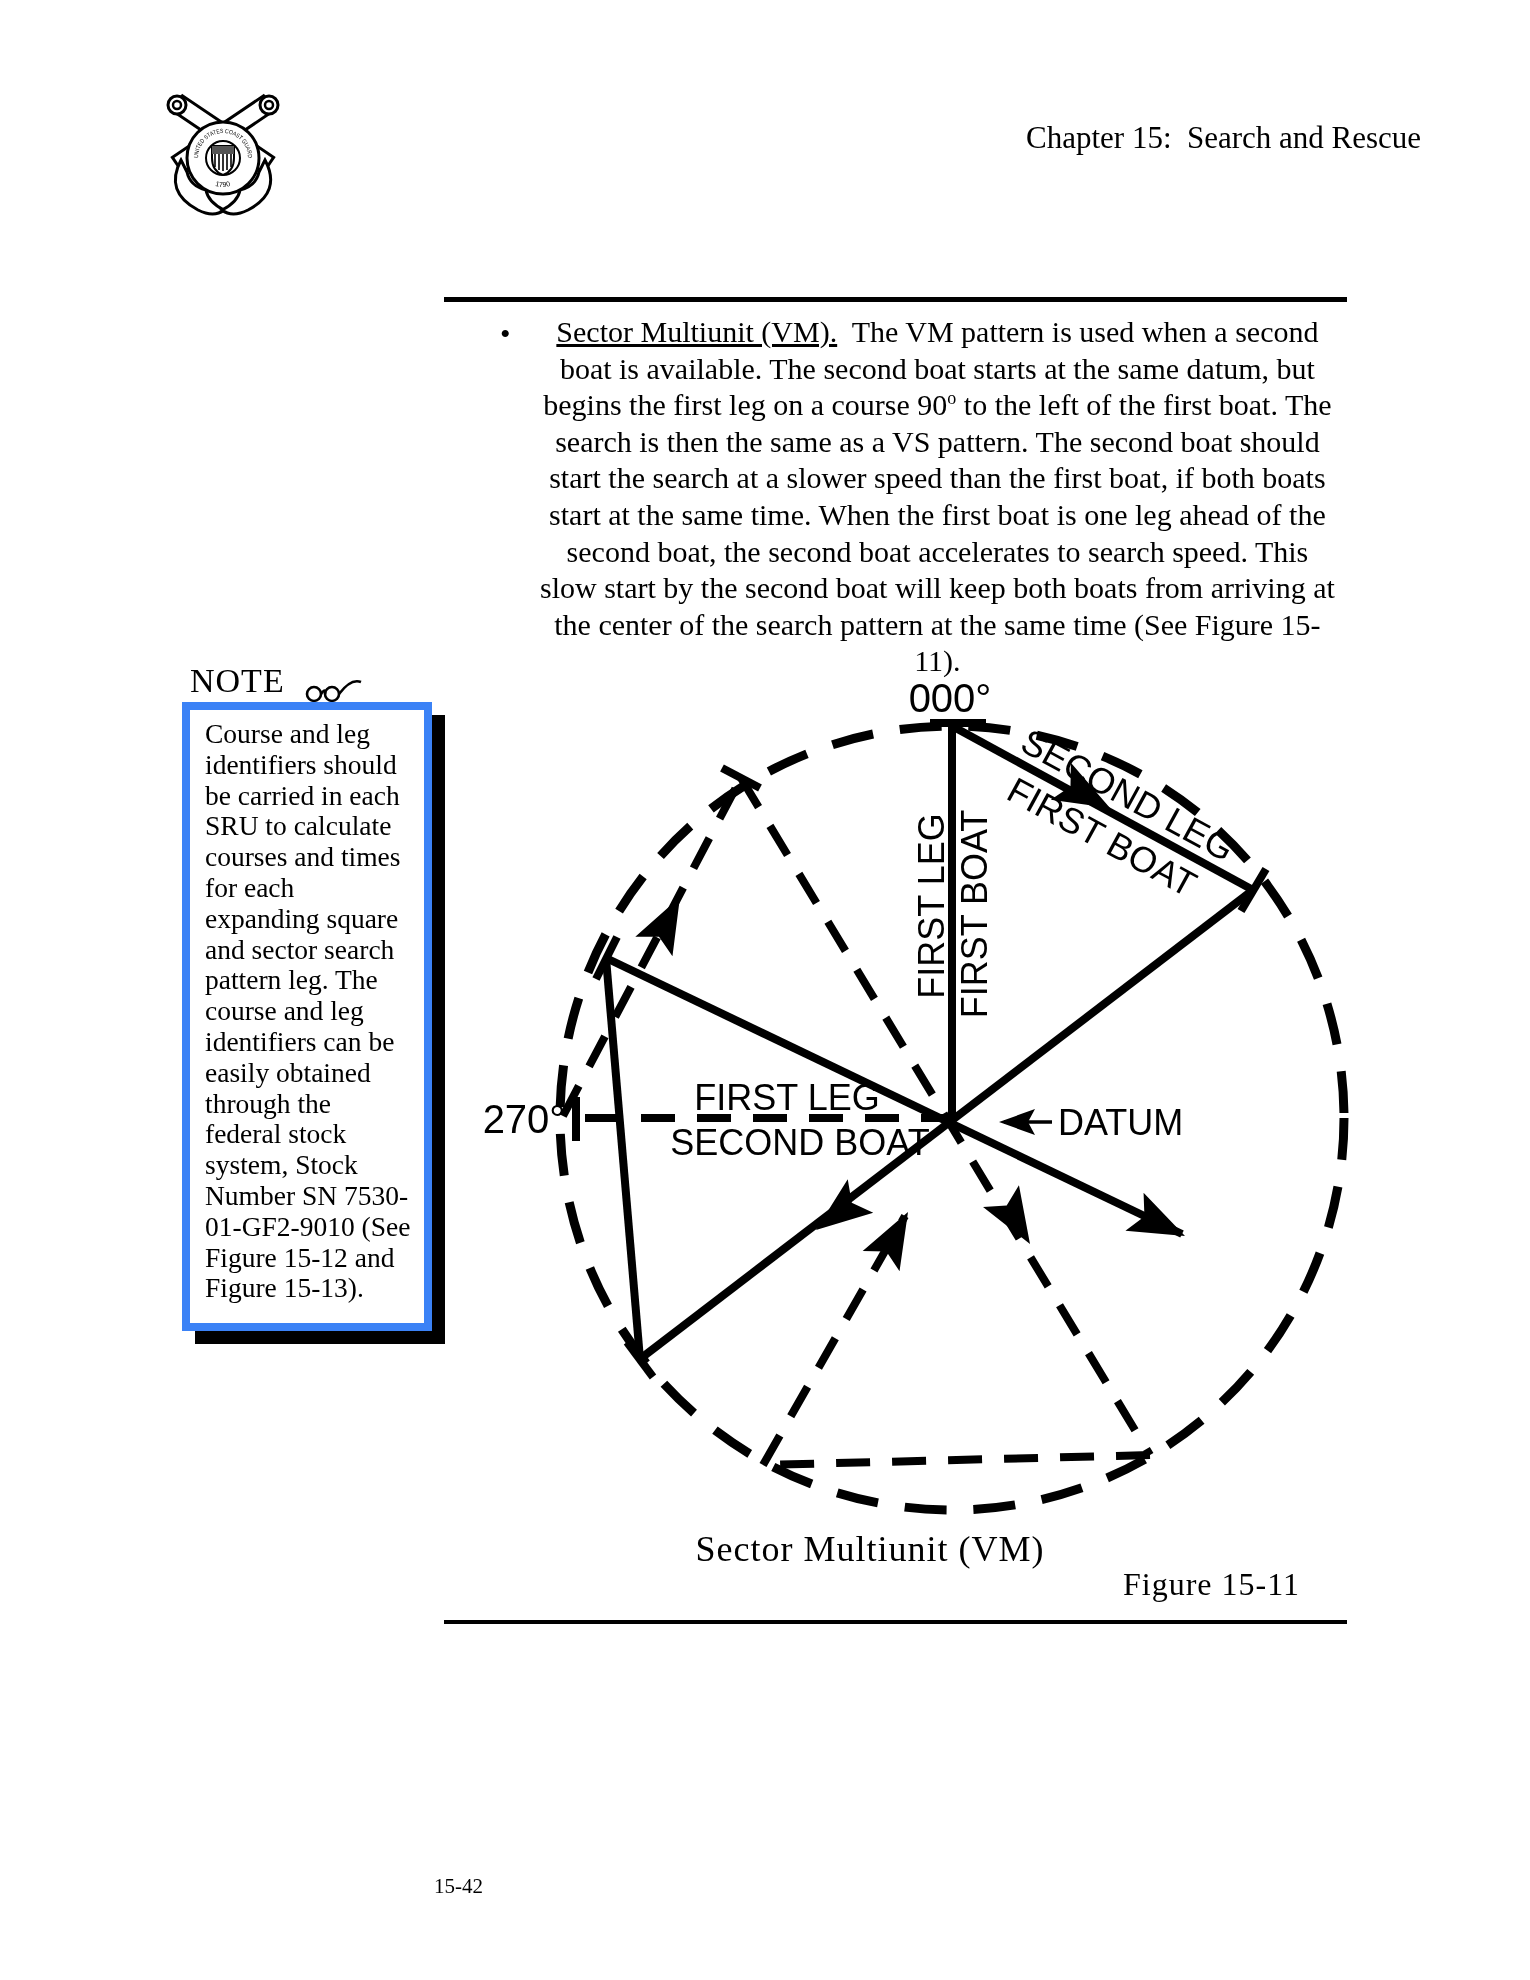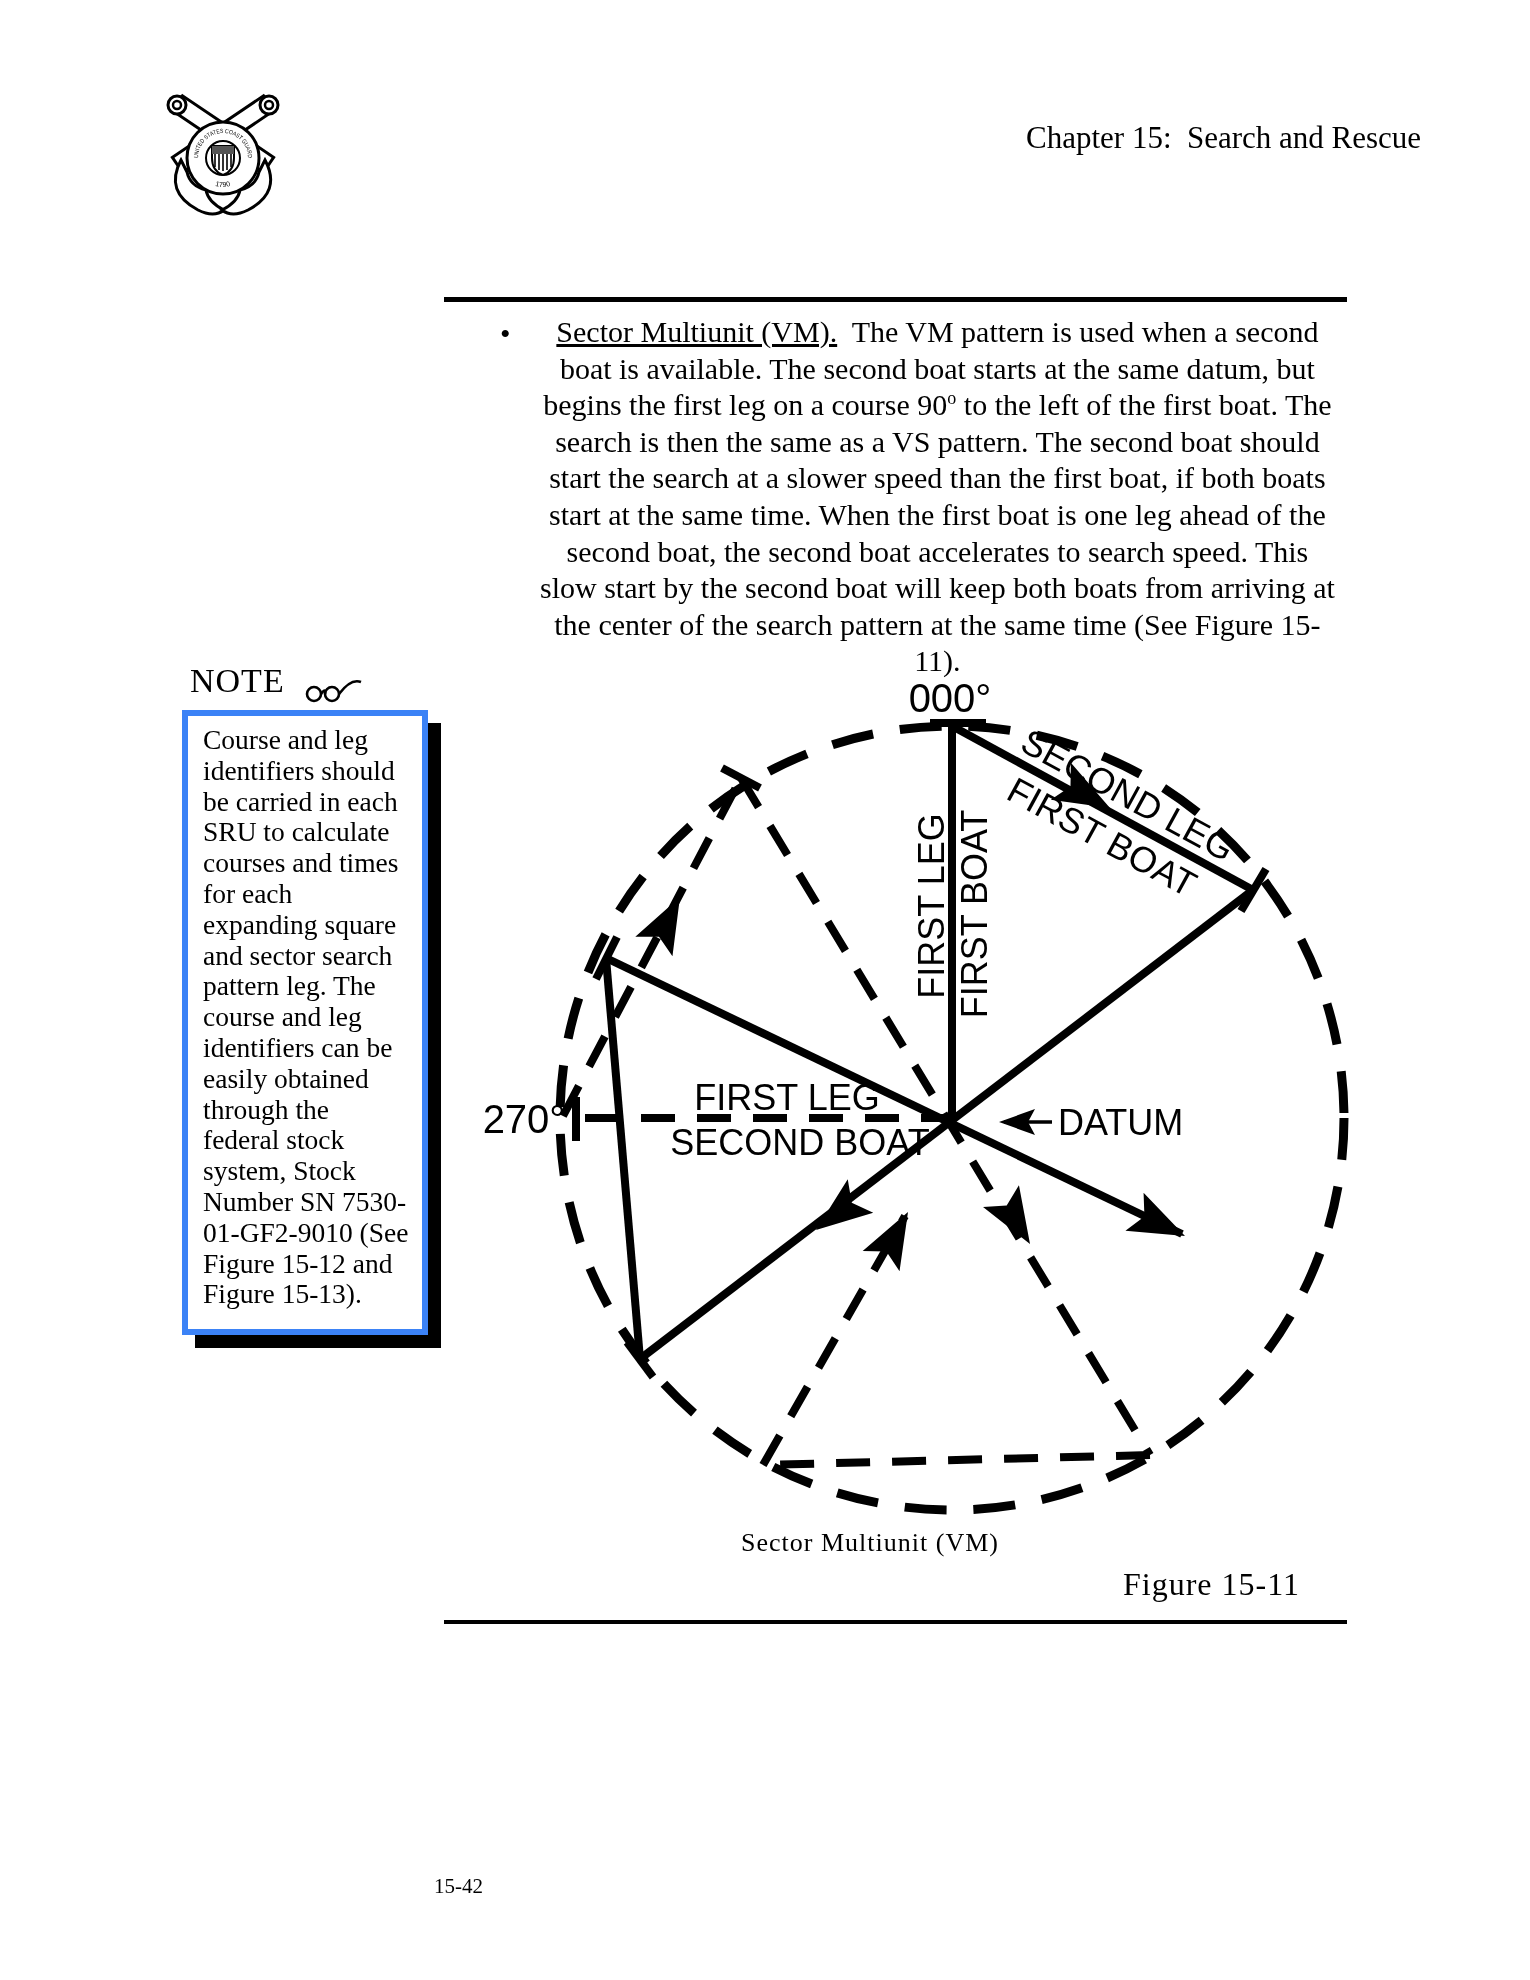--- a/index.html
+++ b/index.html
@@ -9,25 +9,25 @@
   #chapter-header{left:1026px;top:120px;font-size:31px;white-space:pre;}
   #top-rule{left:444px;top:297px;width:903px;height:5px;background:#000;}
   #bottom-rule{left:444px;top:1620px;width:903px;height:4px;background:#000;}
   #bullet{left:500px;top:317px;font-size:30px;}
   #para{left:540px;top:314px;text-align:center;}
   #para .pline{font-size:30px;line-height:36.6px;white-space:pre;}
   #para .u{text-decoration:underline;}
   #para sup{font-size:18px;vertical-align:super;line-height:0;}
   #note-head{left:190px;top:662px;font-size:34px;letter-spacing:1px;}
   #note-glyph{left:302px;top:672px;}
-  #note-box{left:182px;top:702px;width:234px;height:613px;border:6px solid #3b82f6;
-            background:#fff;box-shadow:13px 13px 0 #000;margin-top:8px;}
+  #note-box{left:182px;top:702px;width:234px;height:613px;border:8px solid #3b82f6;
+            background:#fff;box-shadow:13px 13px 0 #000;}
   #note-text{padding:9px 6px 0 15px;}
   #note-text .nline{font-size:27.5px;line-height:30.8px;white-space:pre;}
-  #fig-cap1{left:440px;top:1528px;width:860px;text-align:center;font-size:26px;letter-spacing:1px;}
+  #fig-cap1{left:440px;top:1528px;width:860px;text-align:center;font-size:36px;letter-spacing:1px;}
   #fig-cap2{left:440px;top:1566px;width:860px;text-align:right;font-size:32px;letter-spacing:1px;}
   #page-num{left:434px;top:1874px;width:600px;text-align:left;font-size:21px;}
   #diagram-svg{left:0;top:0;width:1530px;height:1980px;}
   #logo-svg{left:156px;top:84px;width:134px;height:144px;}
   .sans{font-family:"Liberation Sans", sans-serif;}
 </style>
 </head>
 <body>
 
 <div id="page">

